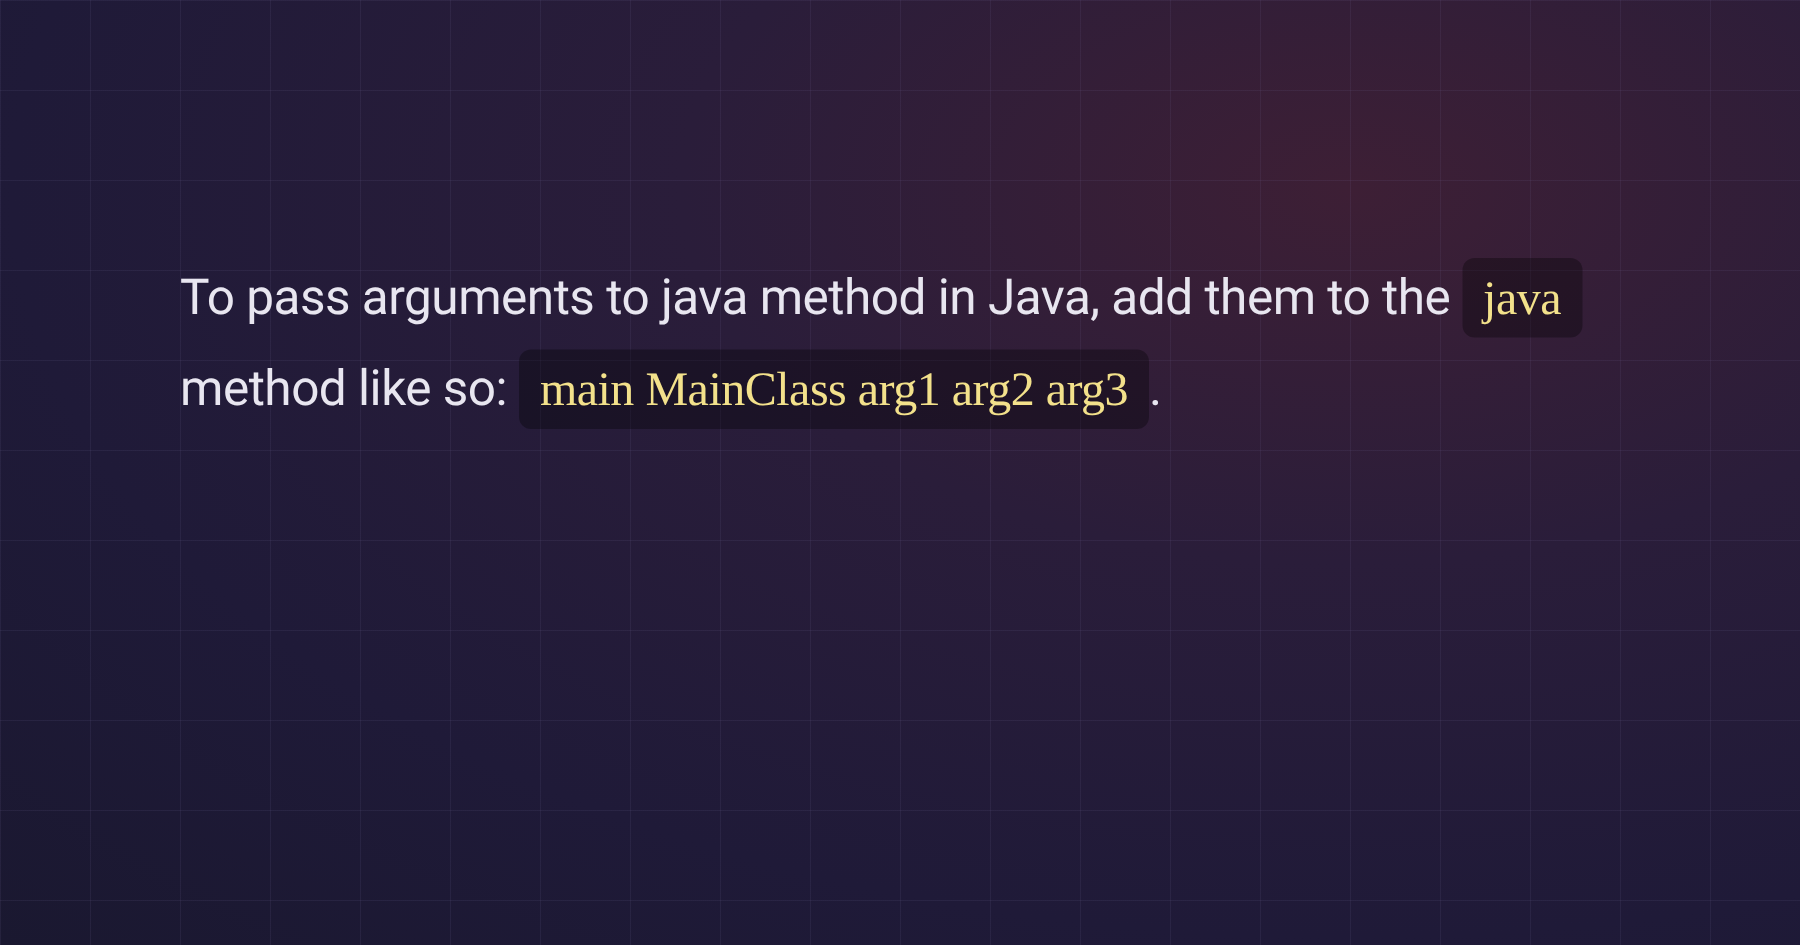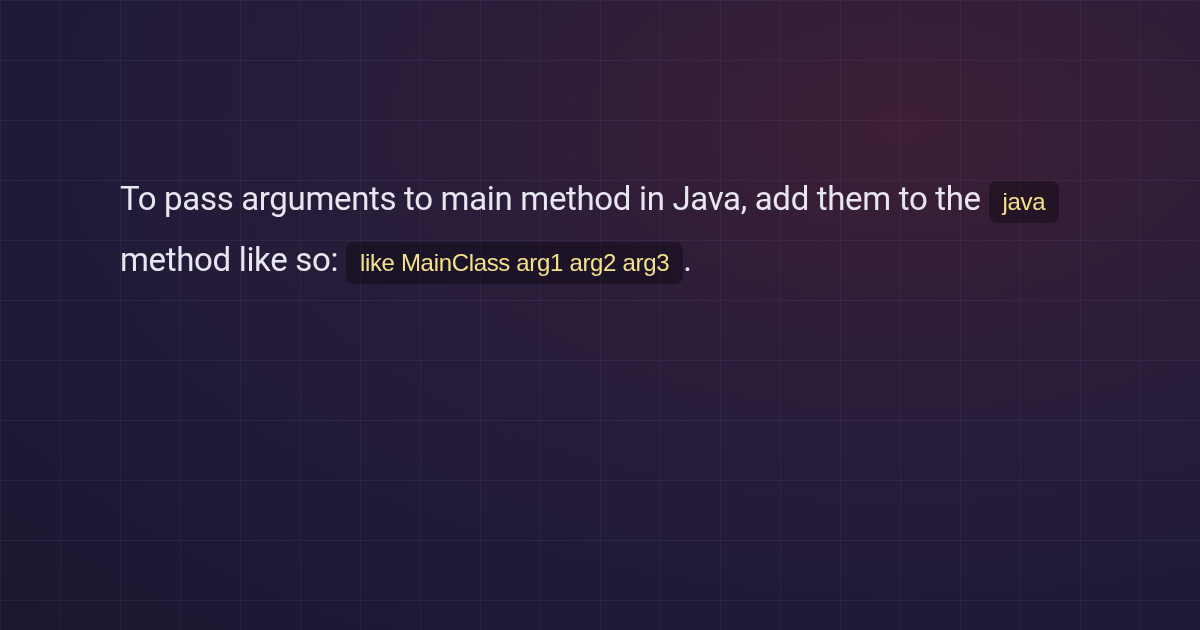--- a/index.html
+++ b/index.html
@@ -34,33 +34,33 @@
       position: relative;
       padding: 168px 120px 0 120px;
       color: #e8e6f0;
       font-size: 33px;
       line-height: 1.85;
       font-weight: 400;
       letter-spacing: -0.01em;
     }
 
     .code {
-      font-family: Liberation Sans, sans-serif;
+      font-family: Liberation Serif, serif;
       background: rgba(0, 0, 0, 0.32);
       color: #f3e18b;
       padding: 4px 14px;
       border-radius: 8px;
-      font-size: 24px;
+      font-size: 32px;
       font-weight: 400;
       white-space: nowrap;
       display: inline-block;
       line-height: 1.4;
       vertical-align: baseline;
     }
   </style>
 </head>
 <body>
 
 <div class="grid-overlay"></div>
 
 <div class="content">
-  <span>To pass arguments to main method in Java, add them to the </span><span class="code">java</span><span> method like so: </span><span class="code">like MainClass arg1 arg2 arg3</span><span>.</span>
+  <span>To pass arguments to java method in Java, add them to the </span><span class="code">java</span><span> method like so: </span><span class="code">main MainClass arg1 arg2 arg3</span><span>.</span>
 </div>
 
 </body></html>

